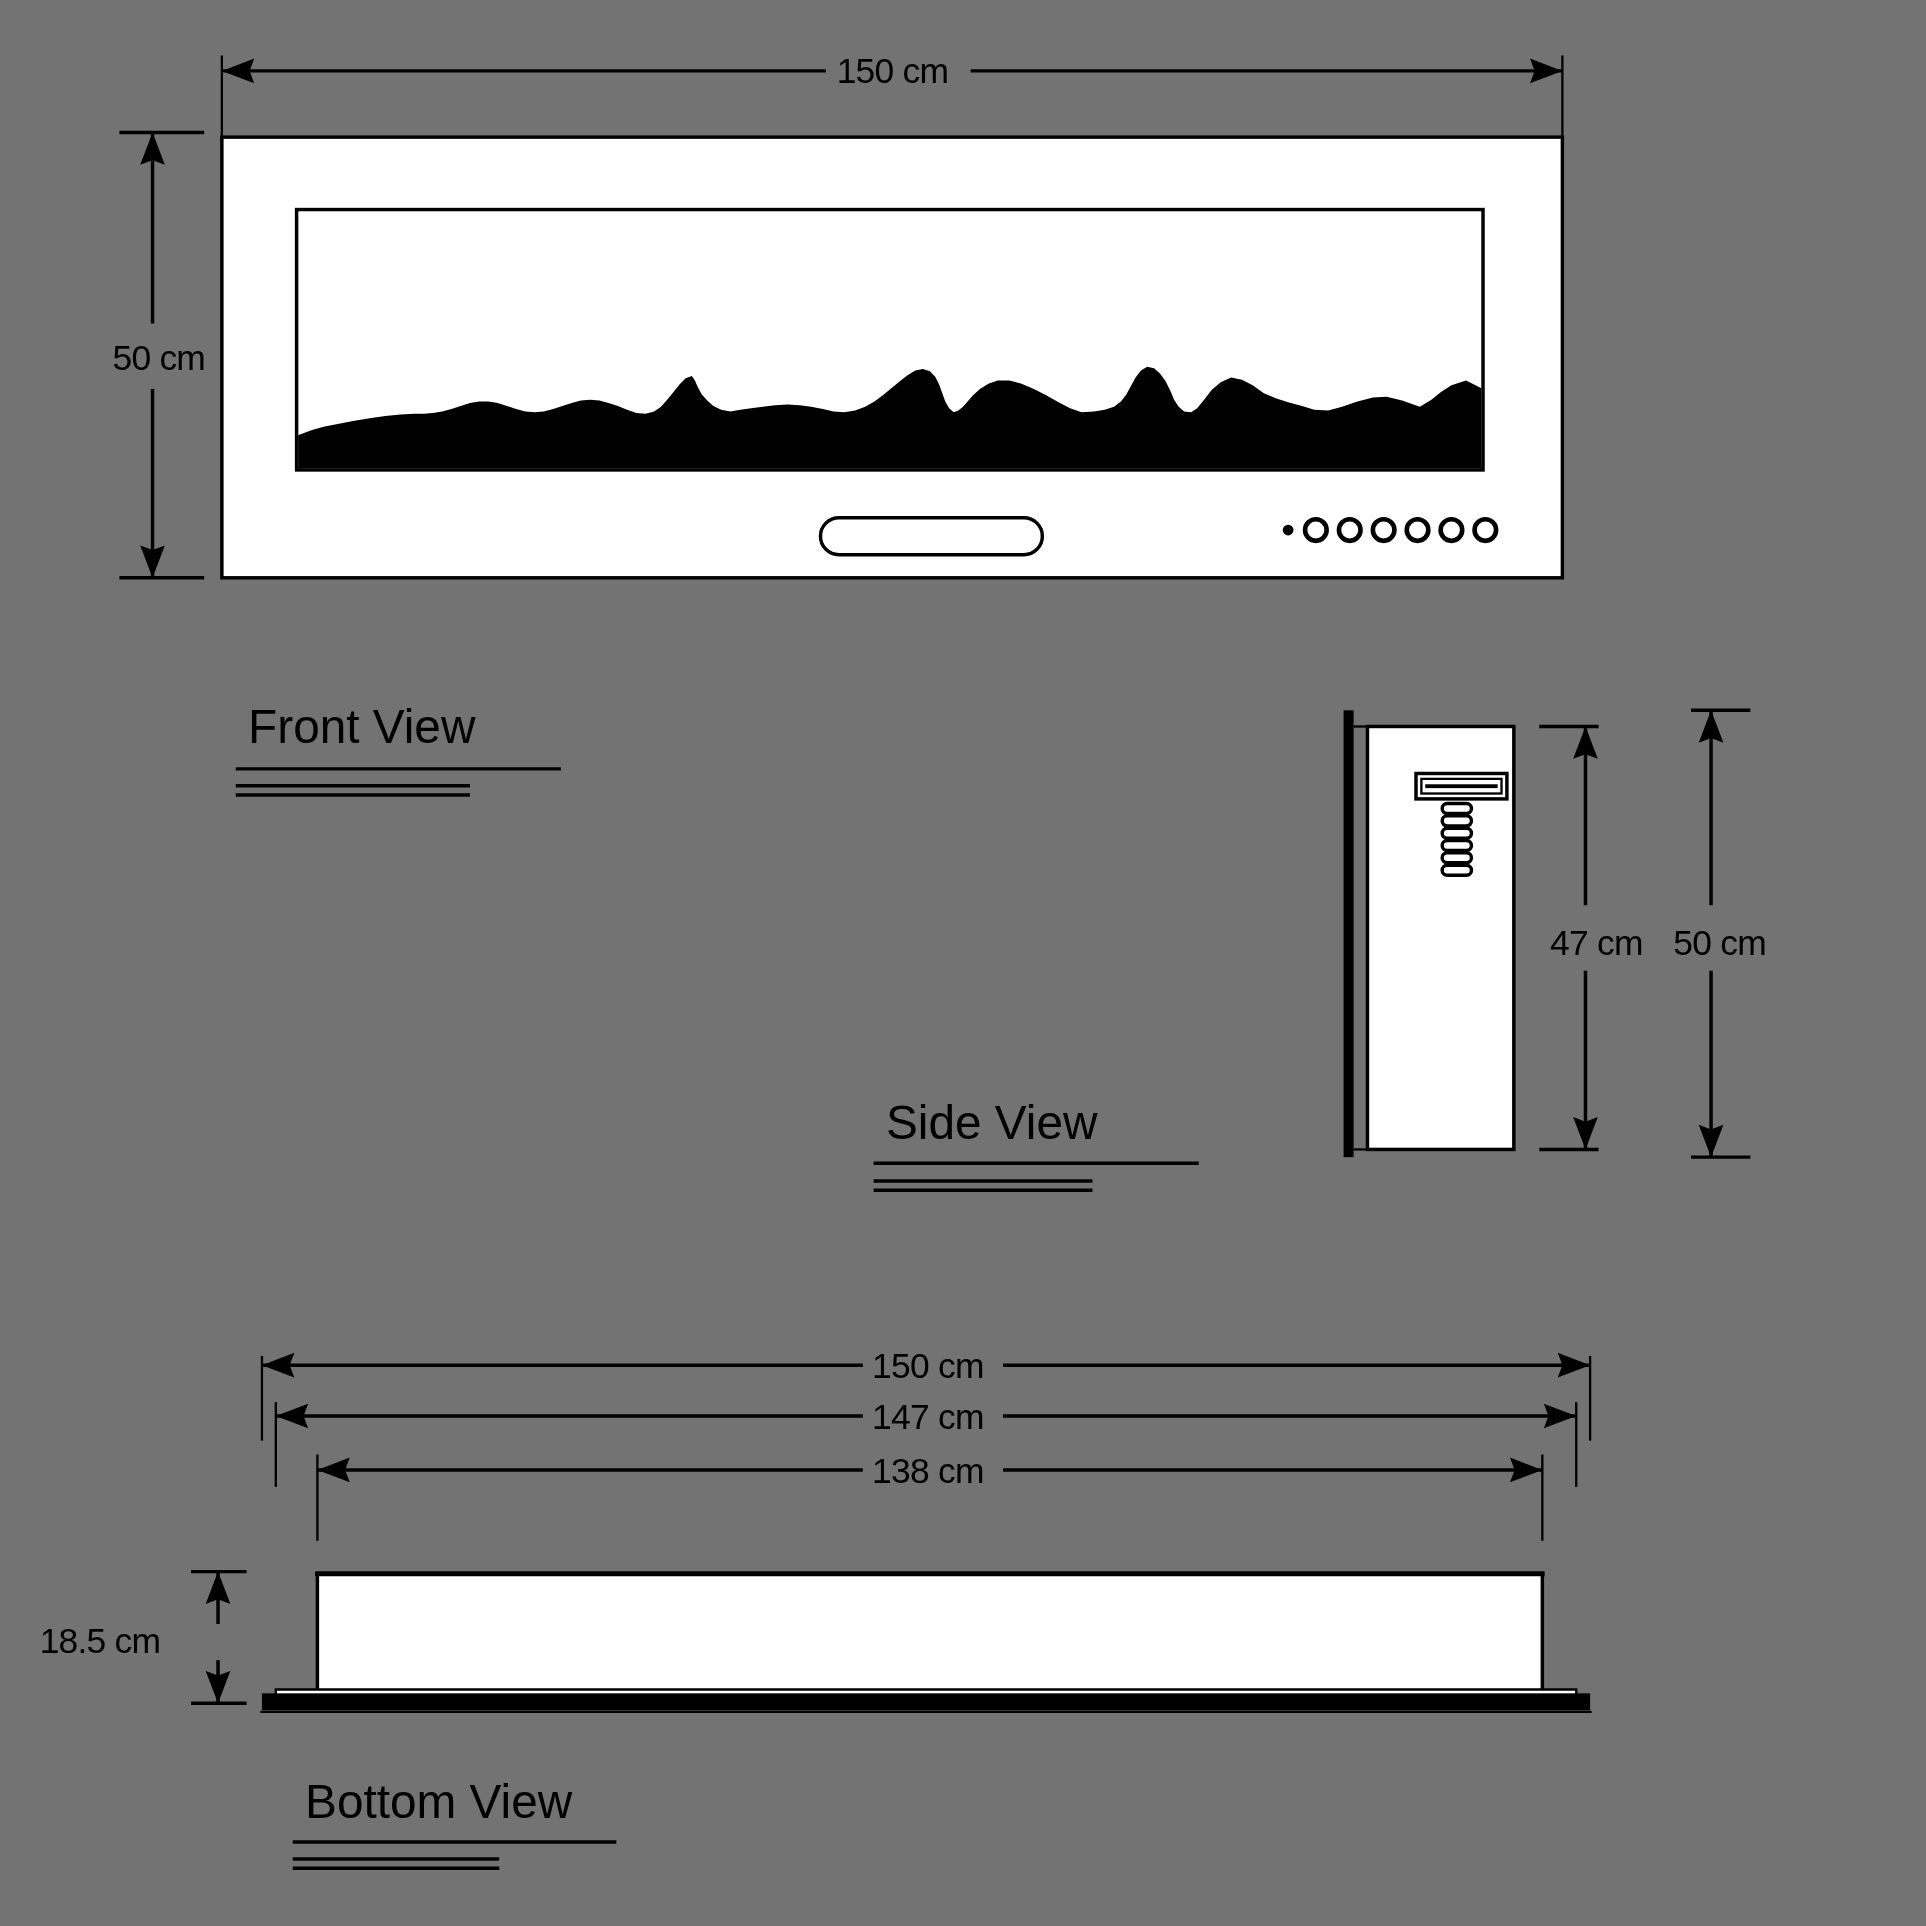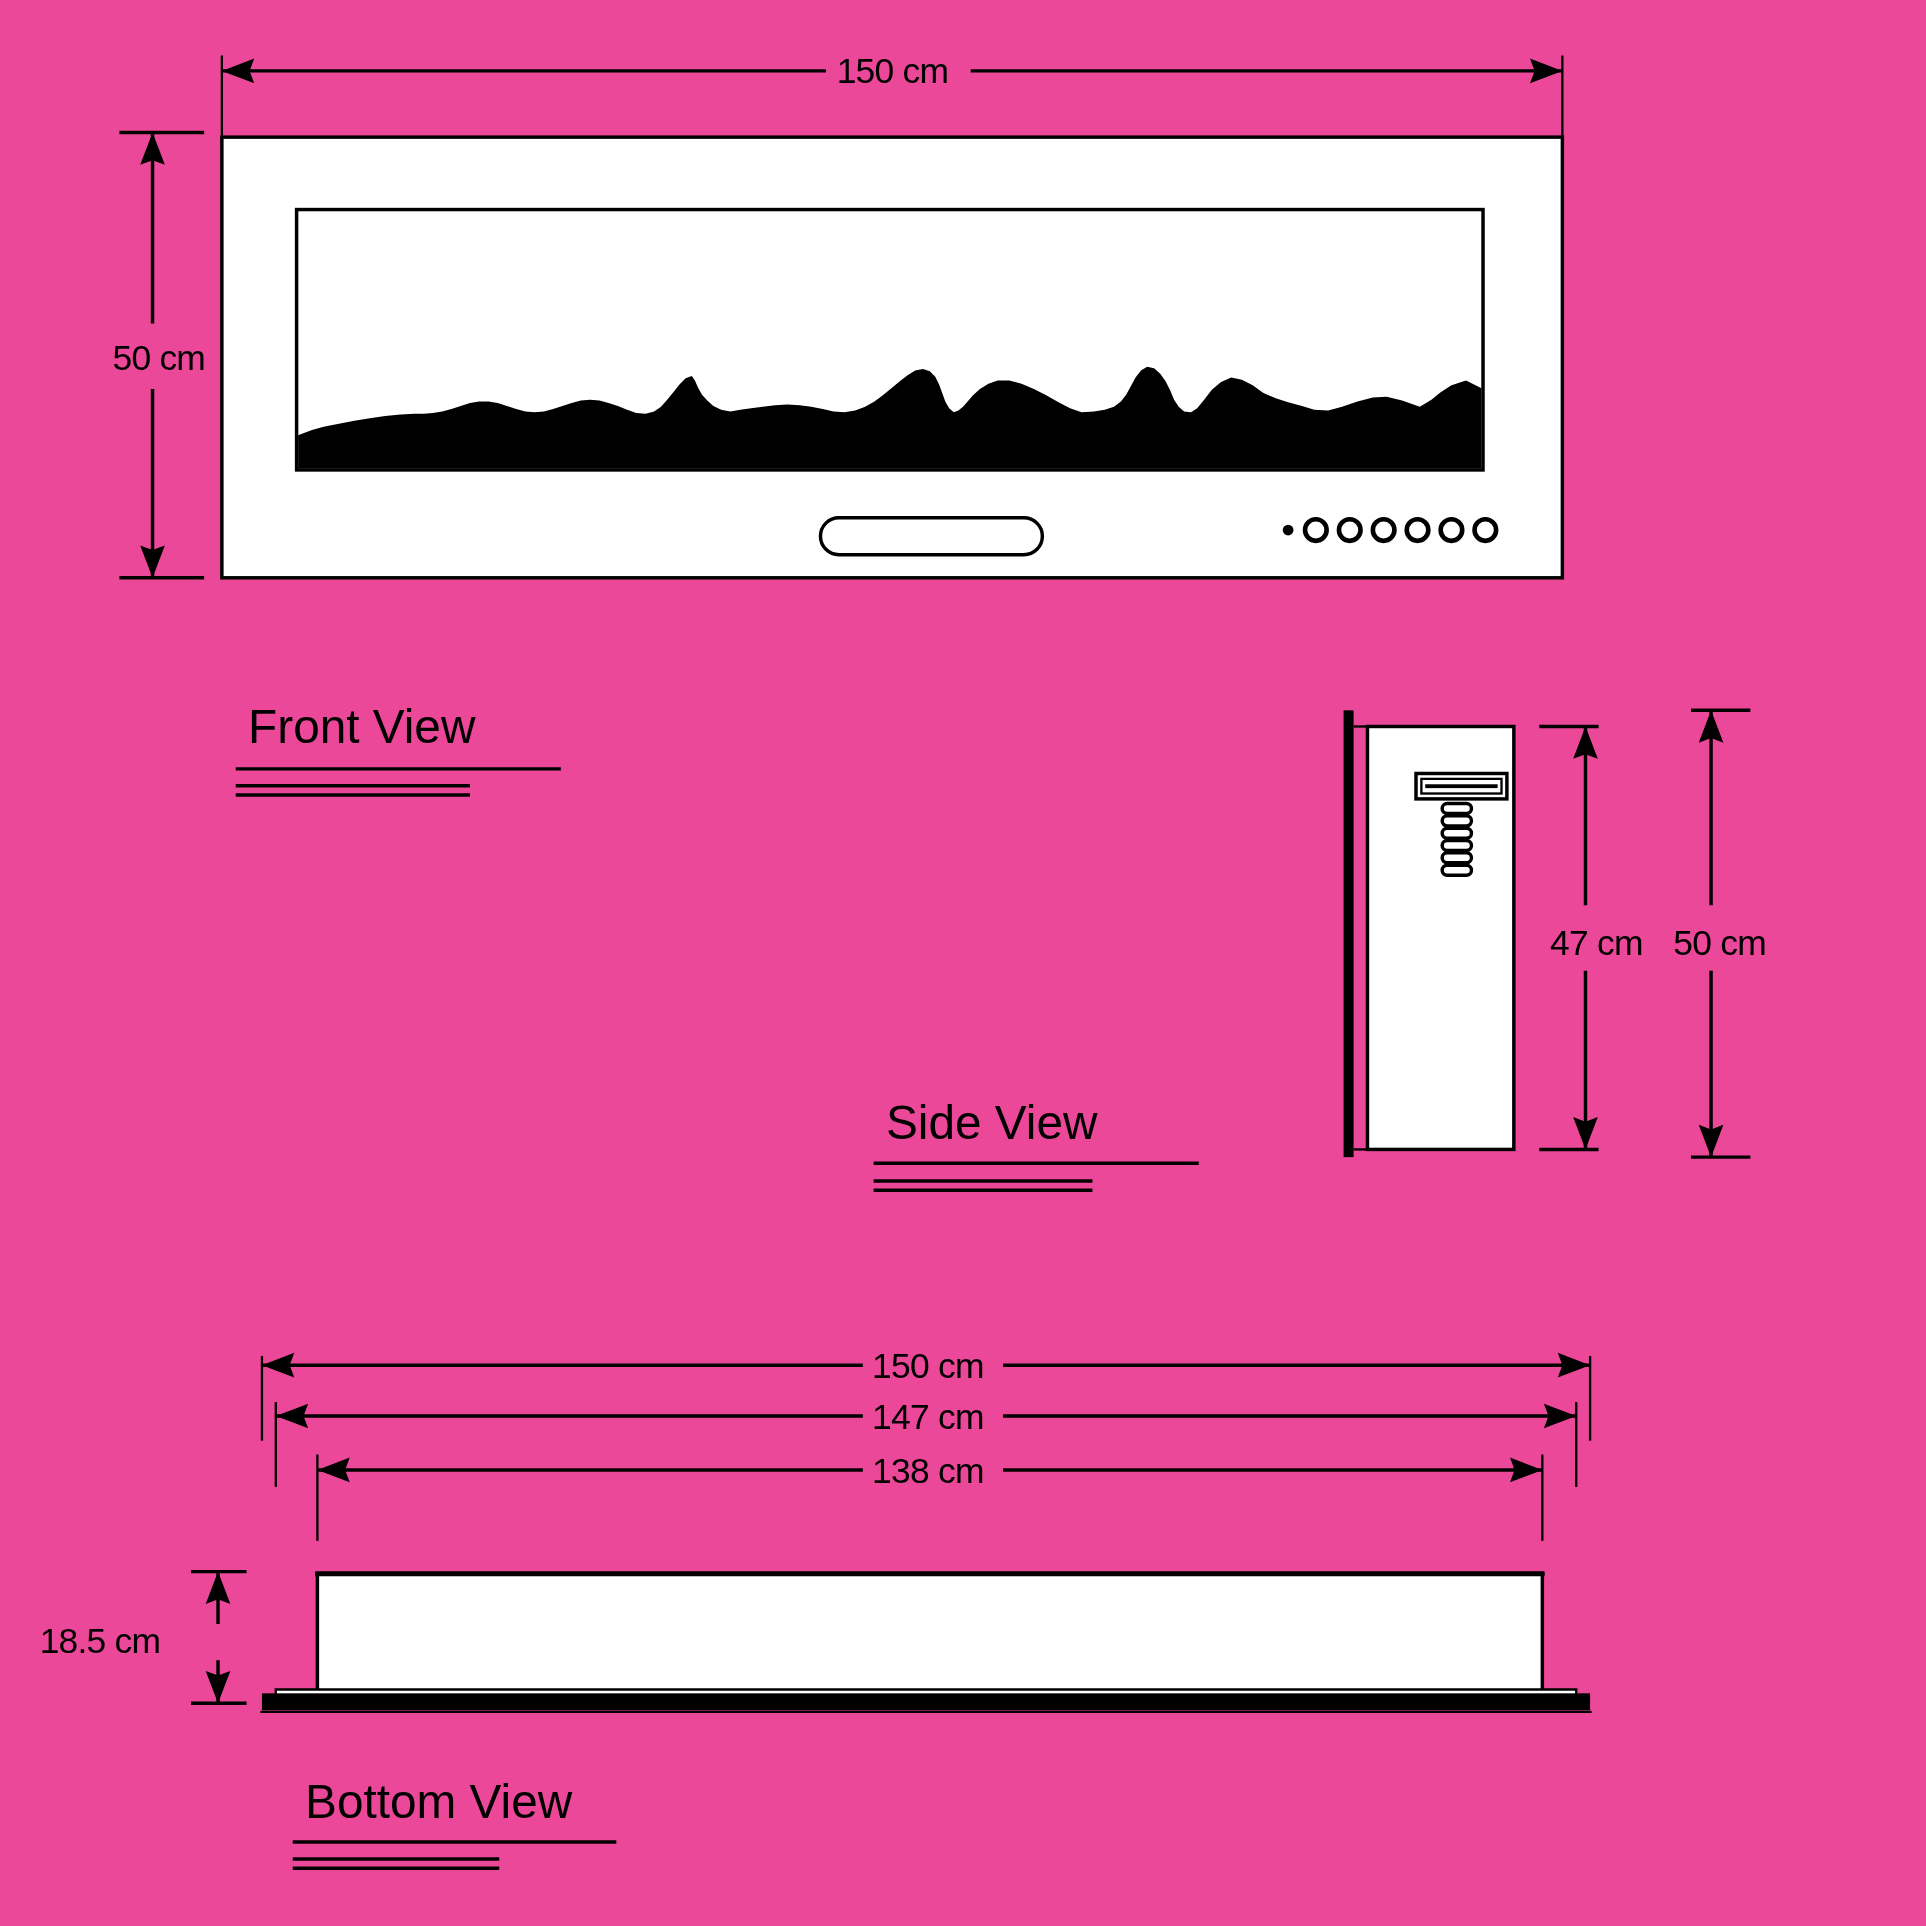--- a/index.html
+++ b/index.html
@@ -10,21 +10,21 @@
   body {
     width: 1926px;
     height: 1926px;
     font-family: "Liberation Sans", sans-serif;
     overflow: hidden;
   }
   #sheet {
     position: relative;
     width: 1926px;
     height: 1926px;
-    background: #ec4899;
+    background: #737373;
     text-decoration: underline;
   }
   svg.drawing {
     position: absolute;
     top: 0;
     left: 0;
     width: 1926px;
     height: 1926px;
     display: block;
   }

